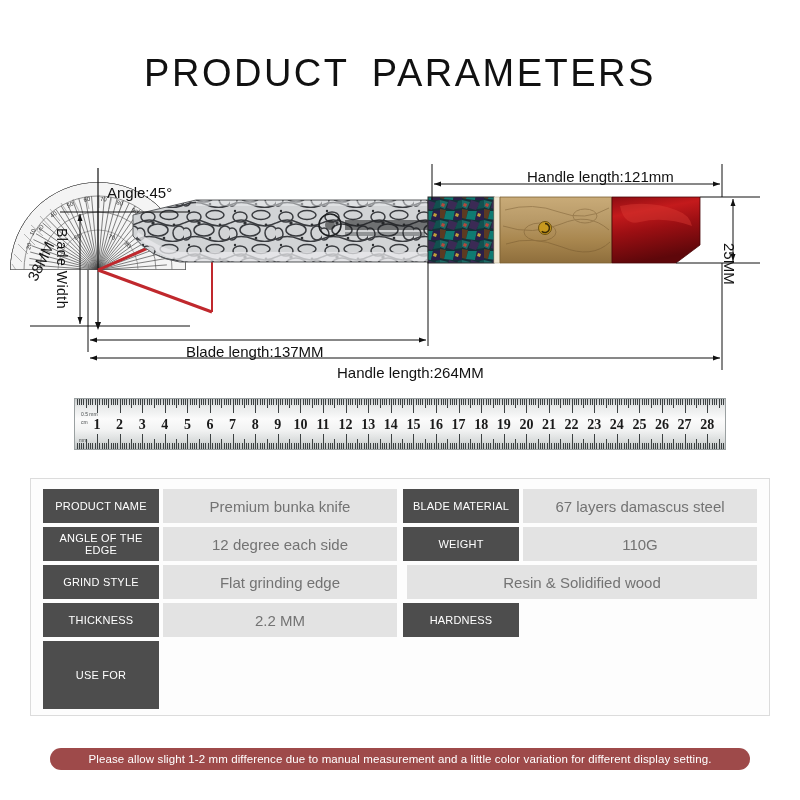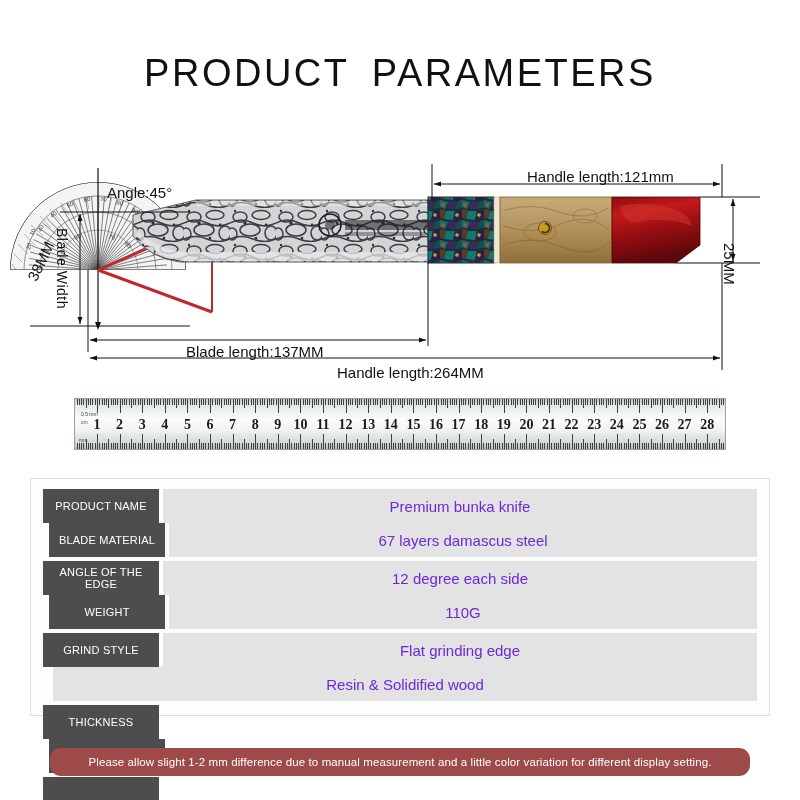--- a/index.html
+++ b/index.html
@@ -113,42 +113,42 @@
     position: absolute;
     left: 30px;
     top: 478px;
     width: 740px;
     height: 238px;
     background: #fdfdfd;
     border: 1px solid #dcdcdc;
     box-sizing: border-box;
     padding: 10px 12px;
   }
-  .spec-row { display: flex; margin-bottom: 4px; flex-direction: column; }
+  .spec-row { display: flex; margin-bottom: 4px; }
   .spec-row:last-child { margin-bottom: 0; }
   .cell {
     display: flex;
     align-items: center;
     justify-content: center;
     text-align: center;
     box-sizing: border-box;
   }
   .cell.key {
     background: #4d4d4d;
     color: #ffffff;
     font-size: 11px;
     height: 34px;
     width: 116px;
     flex: 0 0 116px;
     letter-spacing: .2px;
     padding: 0 2px;
   }
   .cell.val {
     background: #e3e3e3;
-    color: #6d28d9;
+    color: #737373;
     font-size: 15px;
     height: 34px;
     flex: 1 1 auto;
     margin-left: 4px;
   }
   .spec-row .pair { display: flex; flex: 1 1 50%; }
   .spec-row .pair + .pair { margin-left: 6px; }
   .spec-row.tall .cell.key { height: 68px; }
   .spec-row.tall .cell.val {
     height: 68px;
@@ -156,21 +156,21 @@
     line-height: 1.55;
     font-size: 15px;
   }
 
   
   #disclaimer {
     position: absolute;
     left: 50px;
     top: 748px;
     width: 700px;
-    height: 28px;
+    height: 22px;
     background: #9e4a4a;
     border-radius: 11px;
     color: #ffffff;
     font-size: 11.5px;
     display: flex;
     align-items: center;
     justify-content: center;
     letter-spacing: .1px;
     box-sizing: border-box;
     padding: 0 10px;
@@ -1061,20 +1061,21 @@
         <div class="cell val">Flat grinding edge</div>
       </div>
       <div class="pair">
         <div class="cell val">Resin &amp; Solidified wood</div>
       </div>
     </div>
 
     <div class="spec-row">
       <div class="pair">
         <div class="cell key">THICKNESS</div>
+        <div class="cell val">2.2 MM</div>
       </div>
       <div class="pair">
         <div class="cell key">HARDNESS</div>
       </div>
     </div>
 
     <div class="spec-row tall">
       <div class="cell key">USE FOR</div>
     </div>
   </div>

